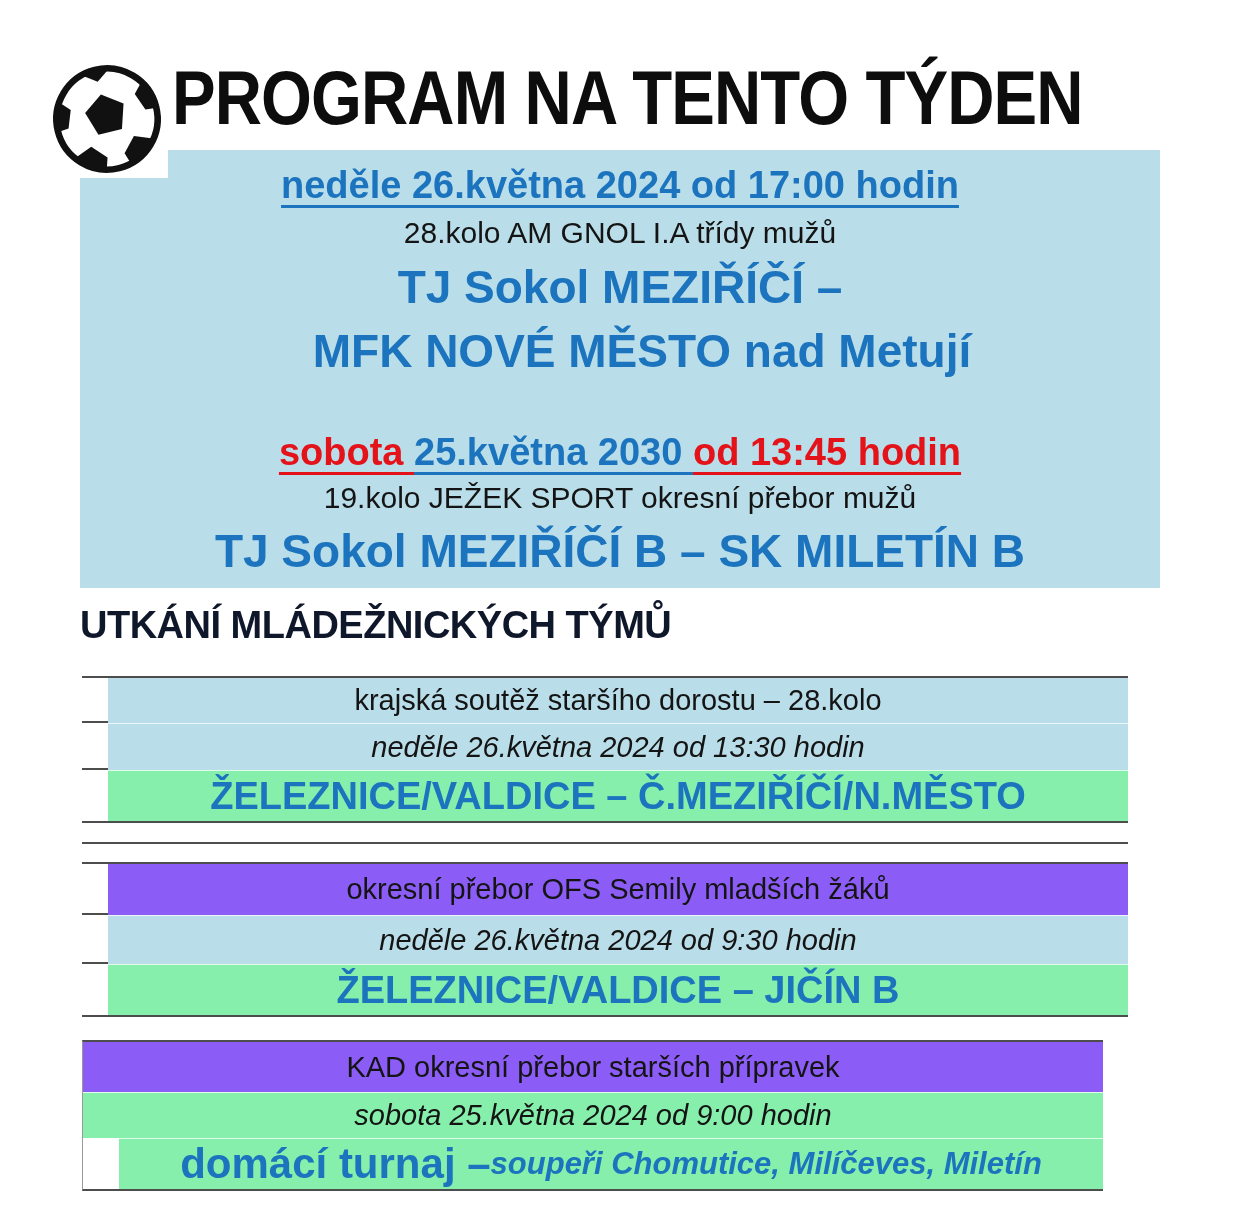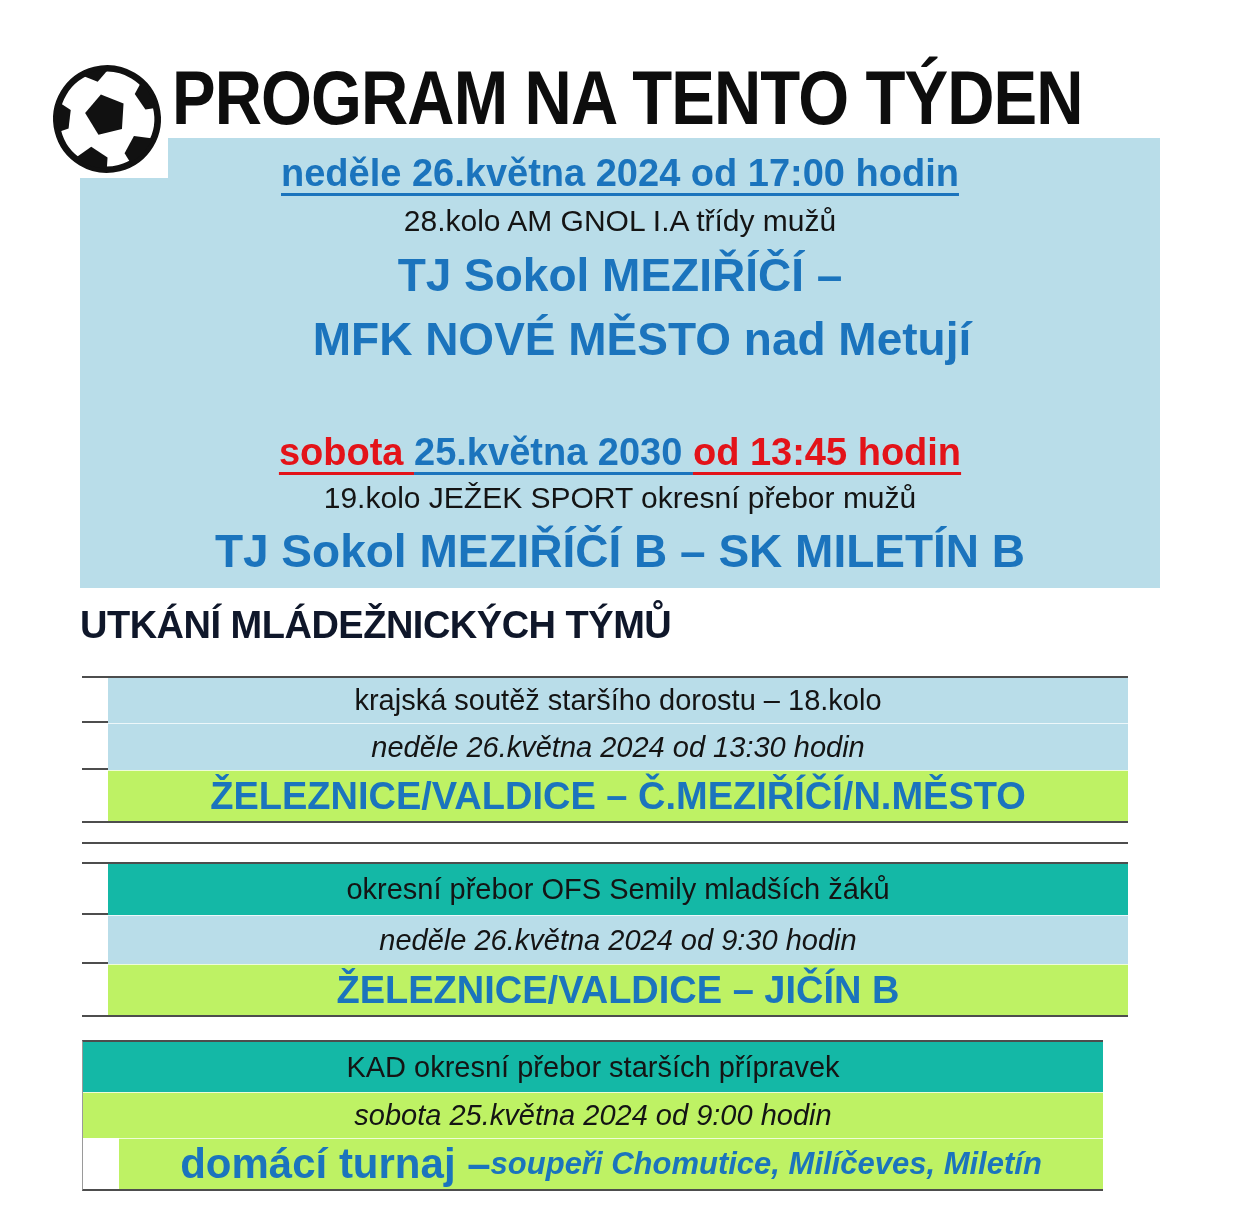--- a/index.html
+++ b/index.html
@@ -28,21 +28,21 @@
     display:flex;align-items:center;justify-content:center;
   }
   #ball-box svg{transform:rotate(-14deg);}
 
   
   .match-box{
     left:80px;width:1080px;
     background:#b9dde9;
     text-align:center;z-index:1;
   }
-  #box1{top:138px;height:309px;}
+  #box1{top:150px;height:309px;}
   #box2{top:420px;height:168px;}
 
   .box-date{
     font-size:38px;font-weight:bold;color:#1b74bd;
     line-height:50px;margin-top:10px;
   }
   .box-date .u{
     text-decoration:underline;
     text-decoration-thickness:3px;
     text-underline-offset:7px;
@@ -81,22 +81,22 @@
     box-sizing:border-box;flex:none;
   }
   .yrow:last-child .ycell-edge{border-bottom:none;}
   .ycell{
     flex:1;display:flex;align-items:center;justify-content:center;
     box-sizing:border-box;
     border-top:1px solid rgba(255,255,255,0.75);
   }
   .yrow:first-child .ycell{border-top:none;}
   .bg-blue{background:#b9dde9;}
-  .bg-blue-light{background:#bef264;}
-  .bg-peach{background:#14b8a6;}
+  .bg-blue-light{background:#86efac;}
+  .bg-peach{background:#8b5cf6;}
   .y-comp{font-size:29px;color:#141414;}
   .y-time{font-size:29px;color:#141414;font-style:italic;}
   .y-match{font-size:38px;font-weight:bold;color:#1b74bd;white-space:nowrap;}
   .y-match-mixed .bold-part{font-size:42px;font-weight:bold;color:#1b74bd;}
   .y-match-mixed .italic-part{font-size:31px;font-style:italic;font-weight:bold;color:#1b74bd;}
 
   #table1{top:676px;width:1046px;}
   #table1 .r1{height:45px;}
   #table1 .r2{height:47px;}
   #table1 .r3{height:51px;}
@@ -158,21 +158,21 @@
     <div class="box-comp">19.kolo JEŽEK SPORT okresní přebor mužů</div>
     <div class="box-match">TJ Sokol MEZIŘÍČÍ B – SK MILETÍN B</div>
   </div>
 
   <div class="abs" id="youth-heading">UTKÁNÍ MLÁDEŽNICKÝCH TÝMŮ</div>
 
   <div class="abs ytable" id="table1">
     <div class="yrow r1">
       <div class="ycell-edge"></div>
       <div class="ycell bg-blue">
-          <span class="y-comp">krajská soutěž staršího dorostu – 18.kolo</span>
+          <span class="y-comp">krajská soutěž staršího dorostu – 28.kolo</span>
         </div>
     </div>
     <div class="yrow r2">
       <div class="ycell-edge"></div>
       <div class="ycell bg-blue">
           <span class="y-time">neděle 26.května 2024 od 13:30 hodin</span>
         </div>
     </div>
     <div class="yrow r3">
       <div class="ycell-edge"></div>

